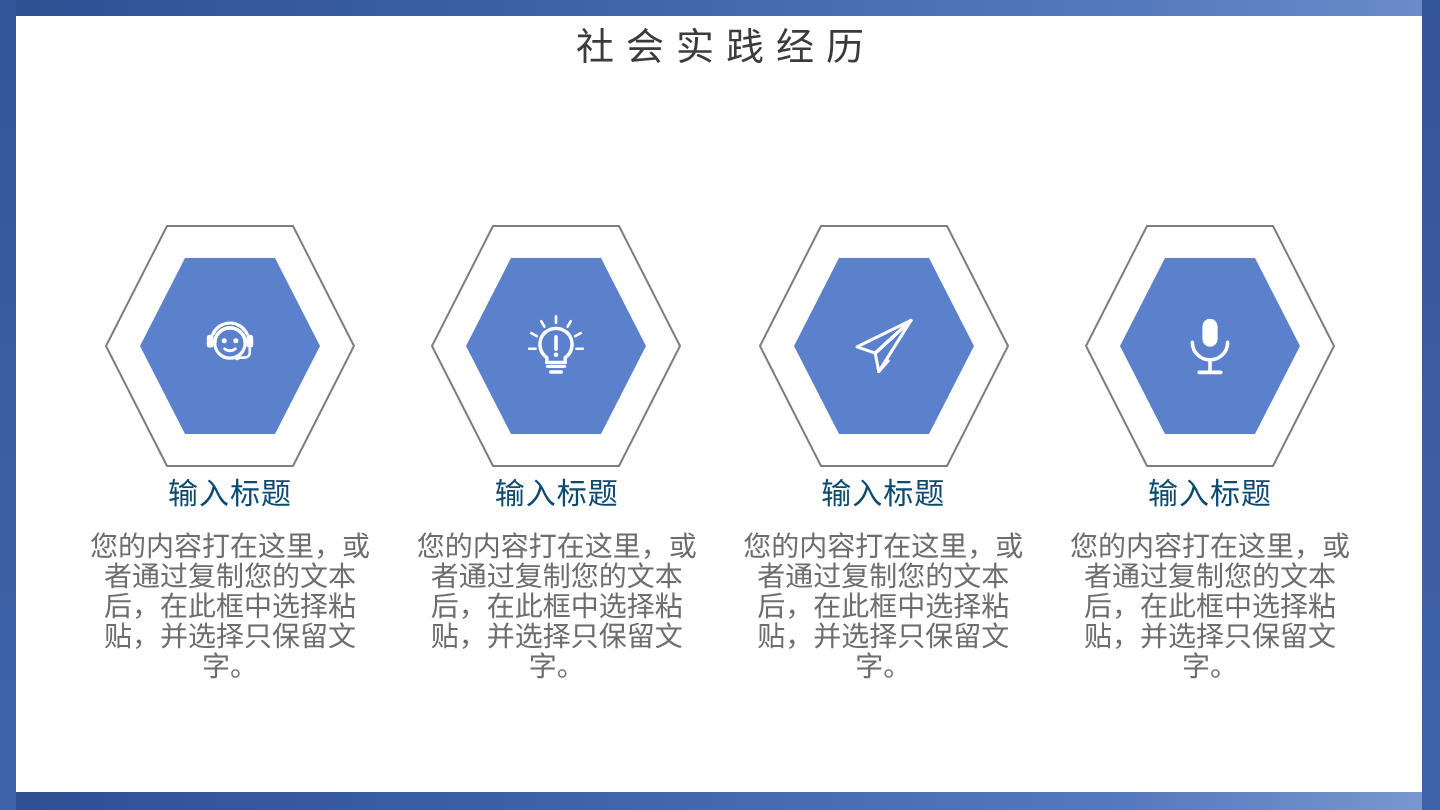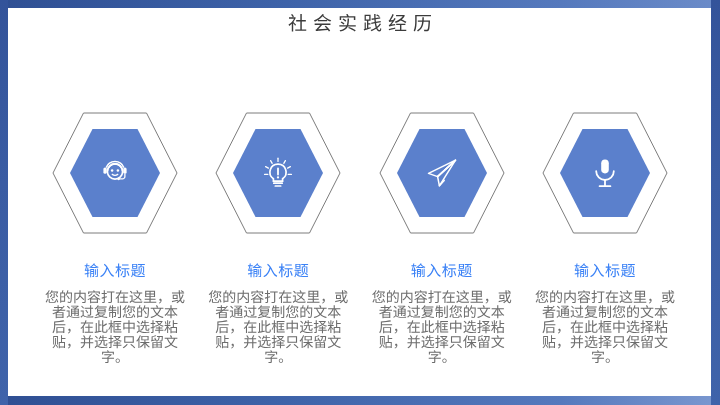--- a/index.html
+++ b/index.html
@@ -53,21 +53,21 @@
     position: absolute;
     top: 12px;
     left: 0;
     width: 720px;
     text-align: center;
     font-size: 19px;
     line-height: 26px;
     letter-spacing: 6px;
     text-indent: 6px;
     color: #3b3b3b;
-    font-family: Liberation Mono, monospace;
+    font-family: Liberation Serif, serif;
     white-space: nowrap;
   }
 
   
   .columns {
     position: absolute;
     left: 36px;
     top: 112px;
     width: 648px;
     display: flex;
@@ -108,24 +108,24 @@
     width: 34px;
     height: 34px;
     display: flex;
     align-items: center;
     justify-content: center;
   }
   .hex-icon svg { display: block; }
 
   
   .col-title {
-    margin-top: 27px;
+    margin-top: 4px;
     font-size: 15px;
     line-height: 20px;
-    color: #3b82f6;
+    color: #0c4a6e;
     letter-spacing: 0.5px;
     text-align: center;
     font-family: "Liberation Serif", "DejaVu Serif", serif;
   }
   .col-body {
     margin-top: 9px;
     width: 150px;
     font-size: 14px;
     line-height: 15px;
     color: #6d6d6d;

